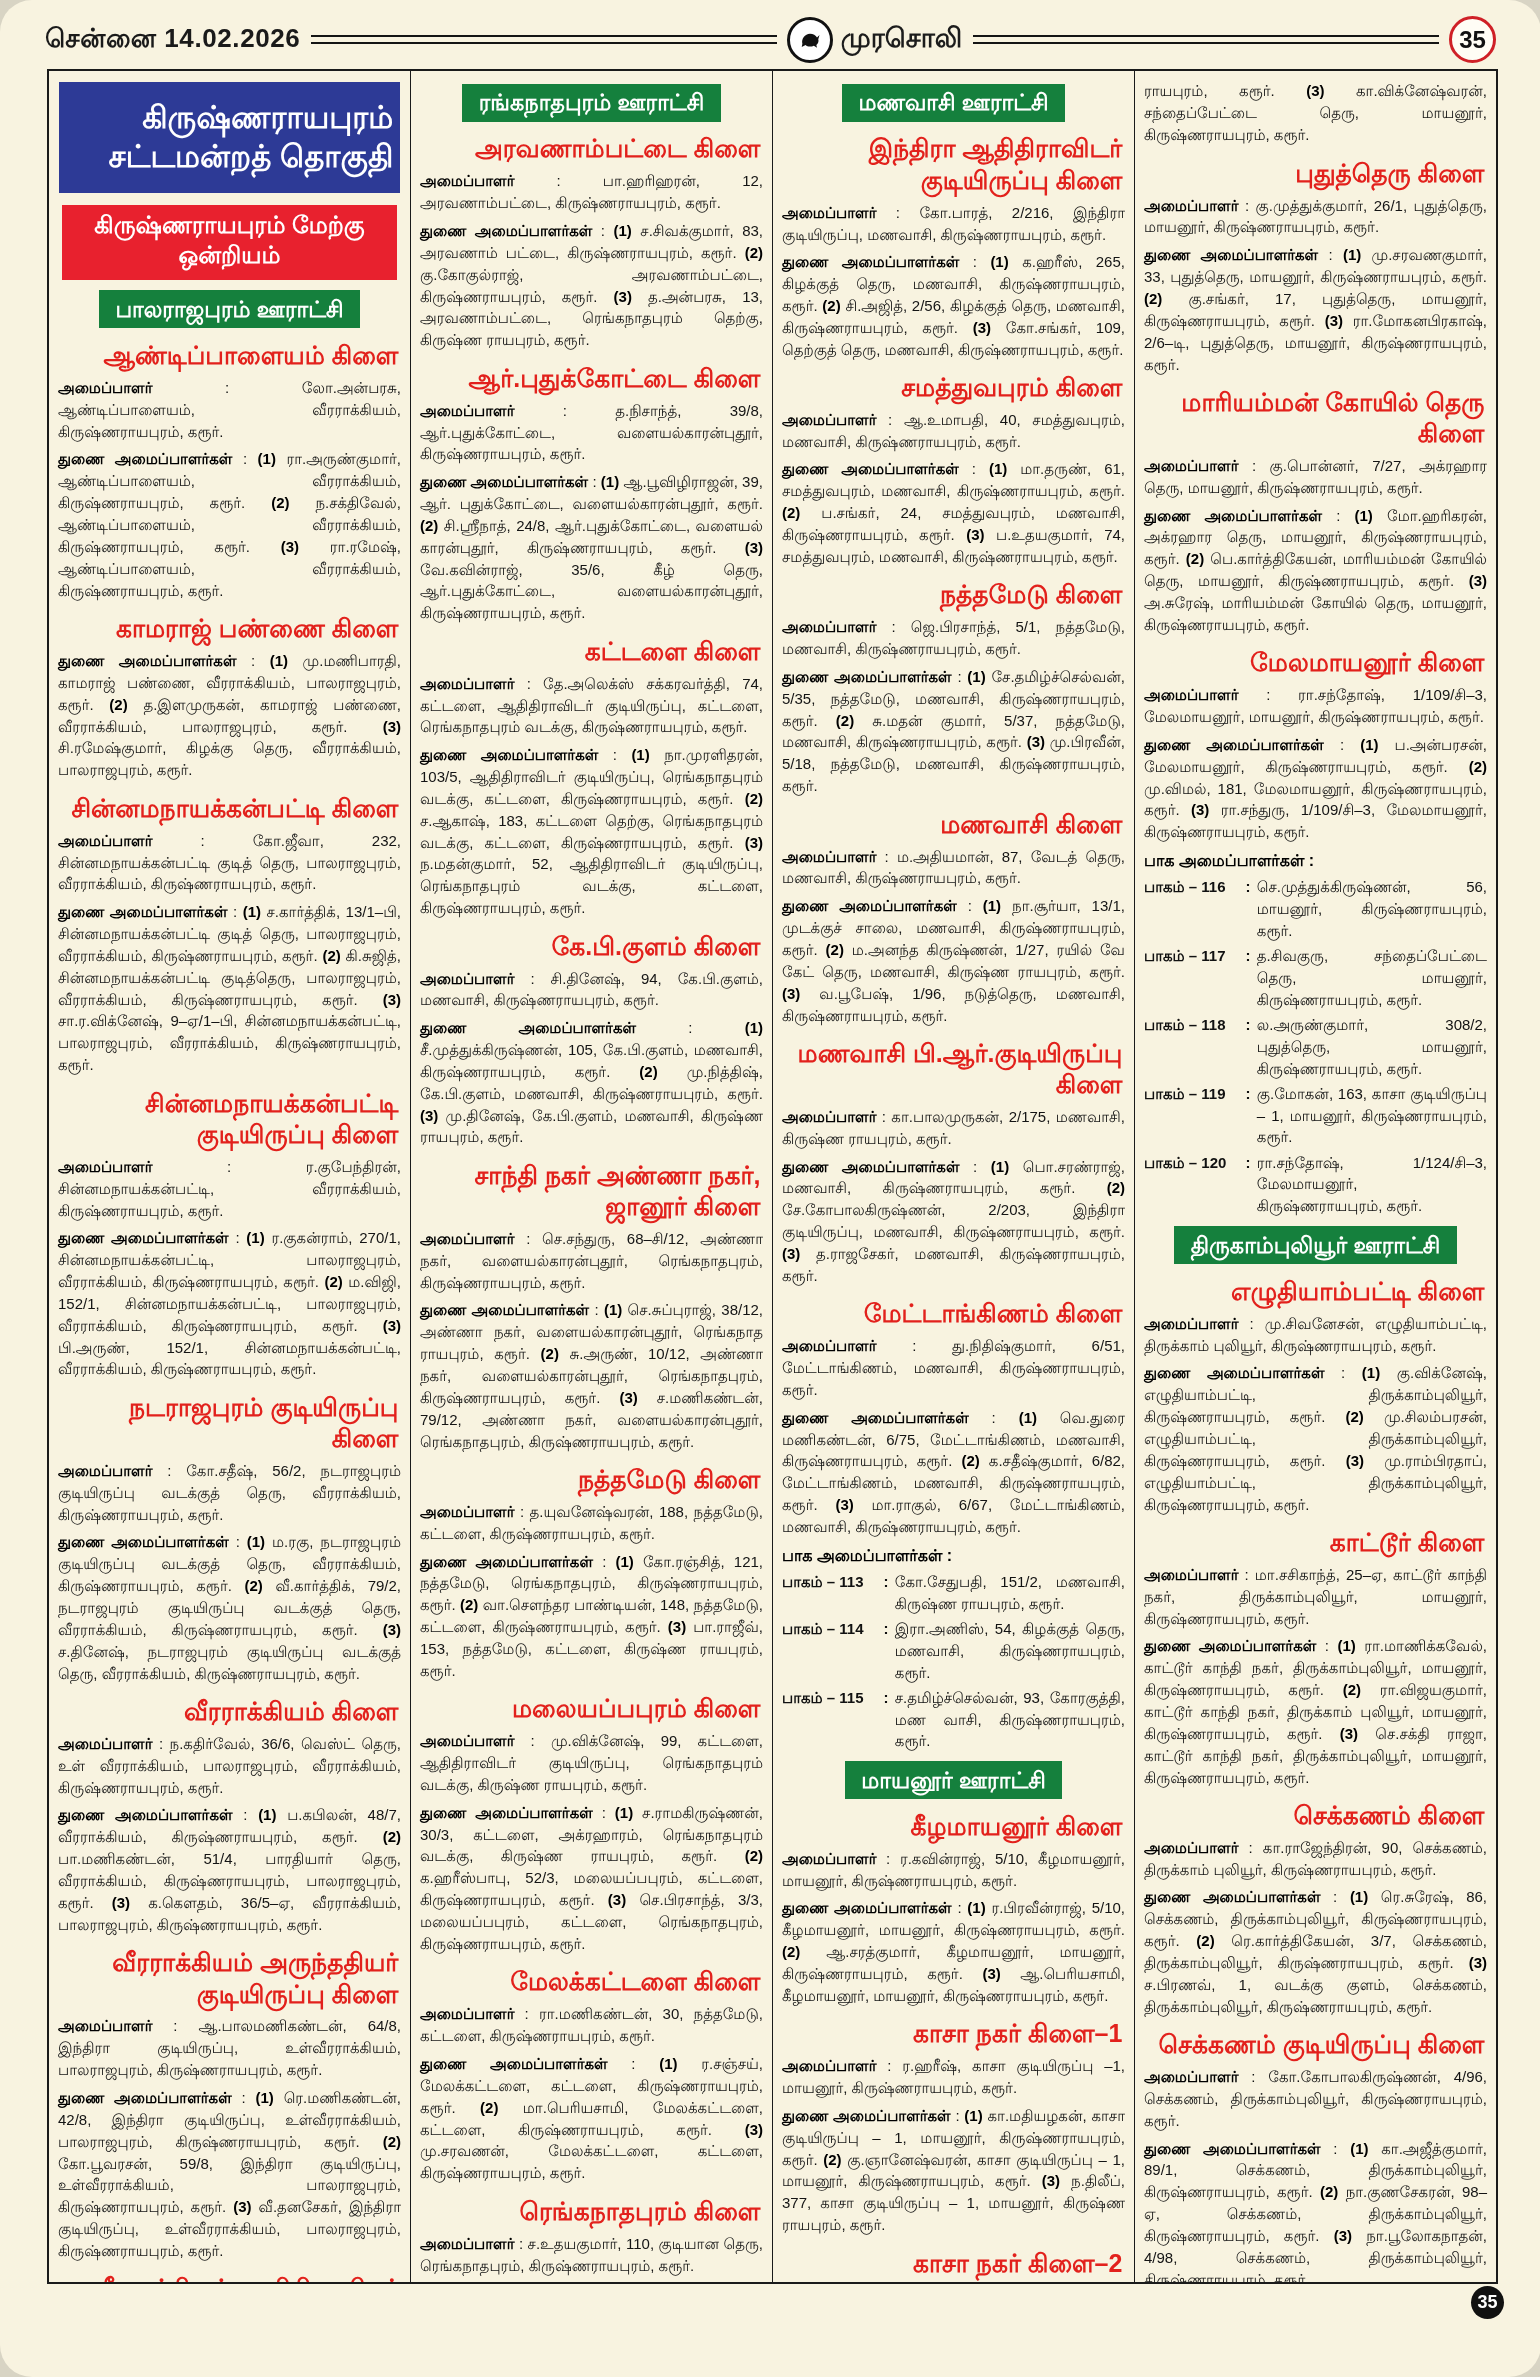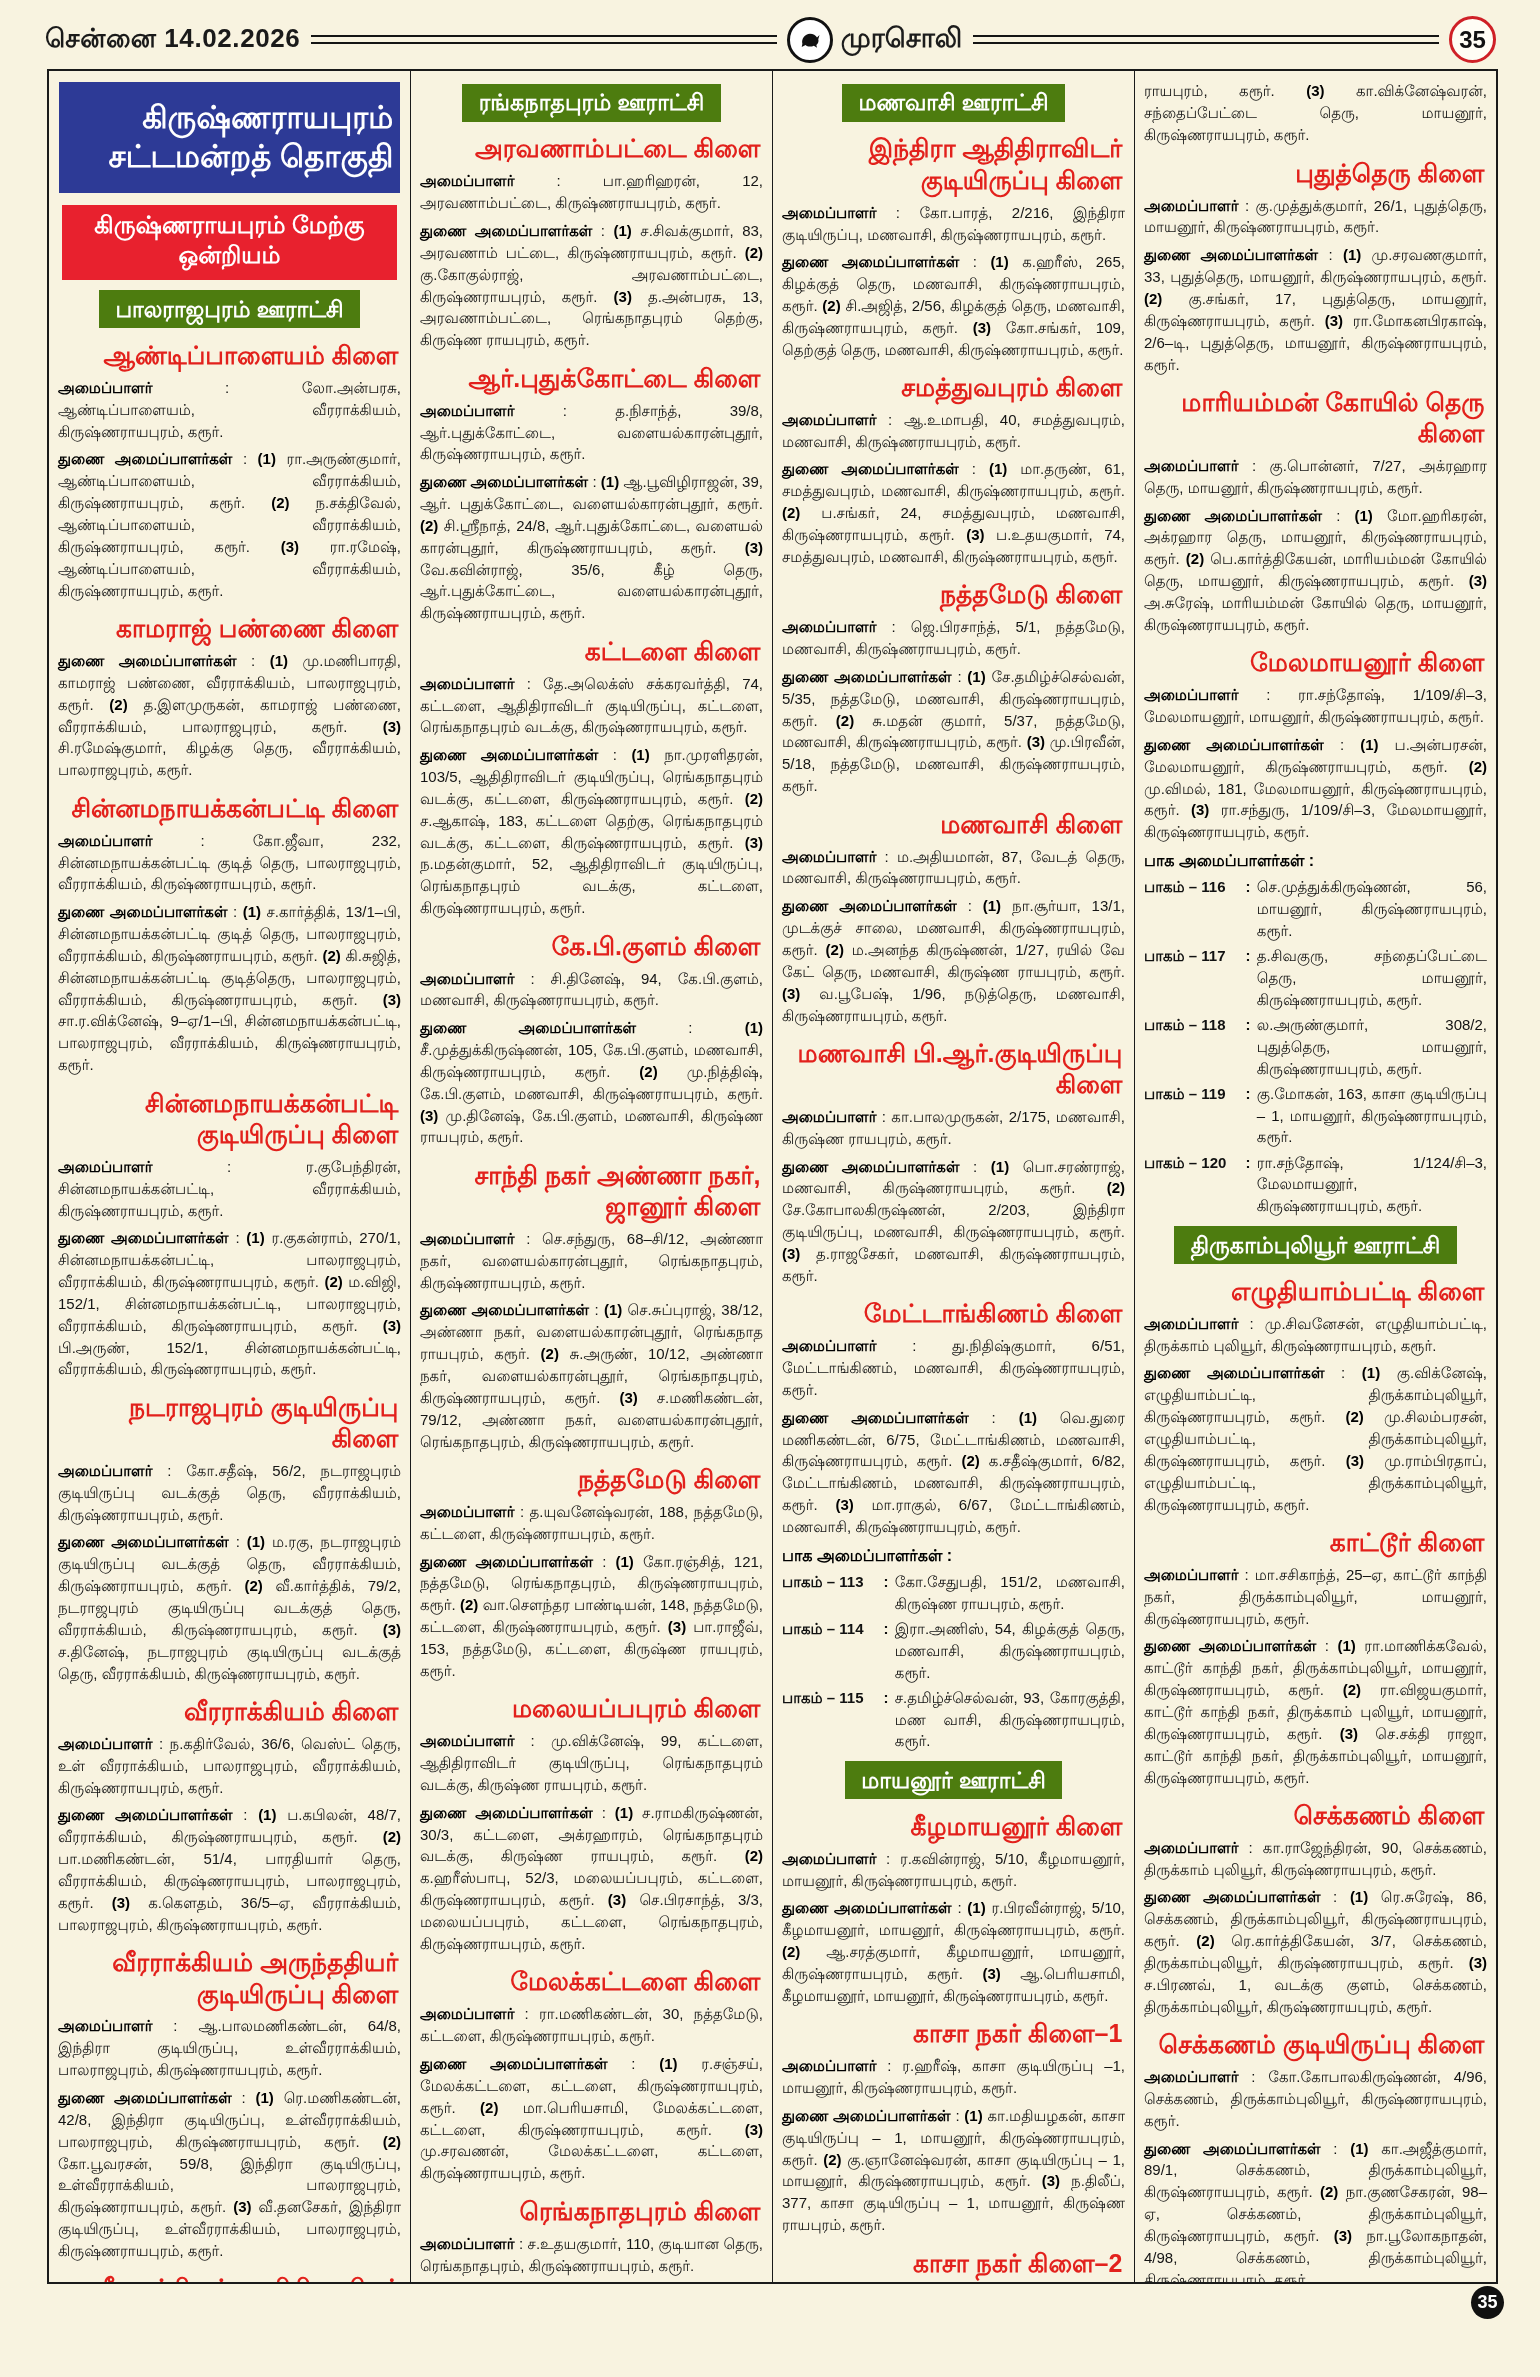--- a/index.html
+++ b/index.html
@@ -1,17 +1,17 @@
 <!DOCTYPE html>
 <html style="font-size:10.2px"><head>
 <meta charset="utf-8">
 <style>
   html,body{margin:0;padding:0;background:#d8d4c4;}
   .page{position:relative;width:1541px;height:2377px;background:#f8f3e0;
-        font-family:"Liberation Sans","DejaVu Sans",sans-serif;color:#111;}
+        font-family:"Liberation Sans","DejaVu Sans",sans-serif;color:#111;border-radius:32px;}
   
   .header{position:absolute;top:16.6px;left:45px;right:45px;height:46px;
           display:flex;align-items:center;}
   .place-date{font-size:26px;font-weight:bold;color:#1a1a1a;letter-spacing:0.6px;white-space:nowrap;}
   .h-rule{flex:1;height:5.1px;border-top:2.6px solid #141414;border-bottom:2.6px solid #141414;margin:0 10.2px;}
   .masthead{display:flex;align-items:center;gap:7.7px;white-space:nowrap;}
   .logo-circle{width:40px;height:40px;border-radius:50%;border:3.2px solid #111;background:#fff;
                display:flex;align-items:center;justify-content:center;}
   .masthead-name{font-size:27px;font-weight:bold;color:#1c1c1c;}
   .page-circle{width:41px;height:41px;border-radius:50%;border:3.8px solid #cf2027;background:#fffdf5;
@@ -20,21 +20,21 @@
   .frame{position:absolute;left:47px;top:69px;width:1447px;height:2211px;
          border:2.6px solid #1a1a1a;display:flex;overflow:hidden;}
   .col{flex:1 1 0;padding:3.8px 9px 6.4px;border-right:1.3px solid #1a1a1a;overflow:hidden;min-width:0;}
   .col:last-child{border-right:none;}
   
   .title-box{background:#2d3a96;color:#fff;text-align:right;font-weight:bold;font-size:31px;
              line-height:1.25;padding:16.6px 6.4px;margin:7.7px 1.3px 11.5px;}
   .union-box{background:#e8212e;color:#fff;text-align:center;font-weight:bold;font-size:23.6px;
              padding:7.7px 5.1px;margin:3.8px 3.8px 10.2px;}
   .panch-wrap{text-align:center;margin:9px 0 3.8px;}
-  .panch-box{display:inline-block;background:#4d7c0f;color:#fff;font-weight:bold;font-size:22.4px;
+  .panch-box{display:inline-block;background:#15803d;color:#fff;font-weight:bold;font-size:22.4px;
              padding:4.5px 16.6px;line-height:1.3;}
   .branch{color:#e2211c;text-align:right;font-weight:bold;font-size:25px;line-height:1.25;
           margin:11.5px 2.6px 5.1px;}
   p.body{font-size:15px;line-height:1.46;text-align:justify;margin:5.7px 0;color:#141414;}
   p.body b{color:#000;}
   .wards-title{text-align:left;font-weight:bold;font-size:16px;margin:9px 0 3.8px;color:#000;}
   .ward-row{display:flex;font-size:15px;line-height:1.46;margin:3.2px 0;}
   .ward-no{min-width:95px;font-weight:bold;white-space:nowrap;}
   .ward-colon{margin:0 6.4px;font-weight:bold;}
   .ward-text{flex:1;text-align:justify;}

